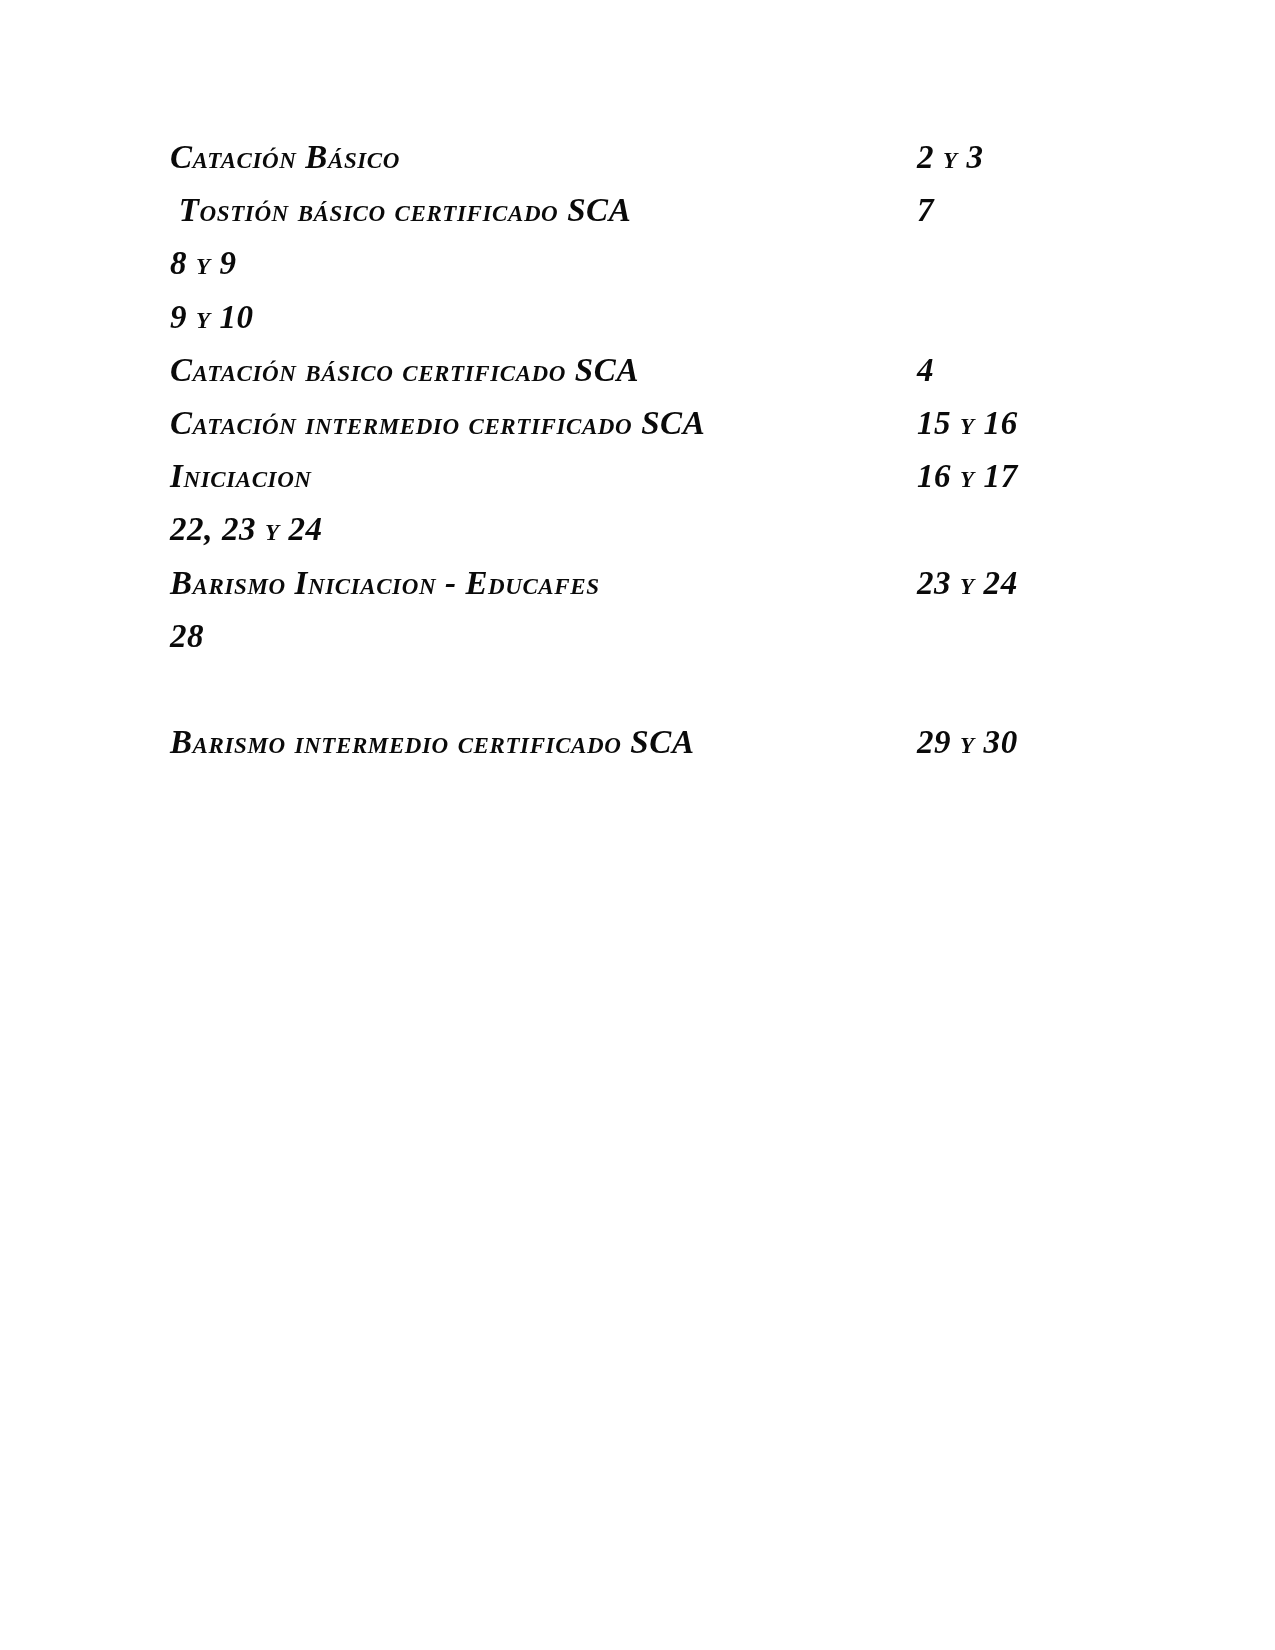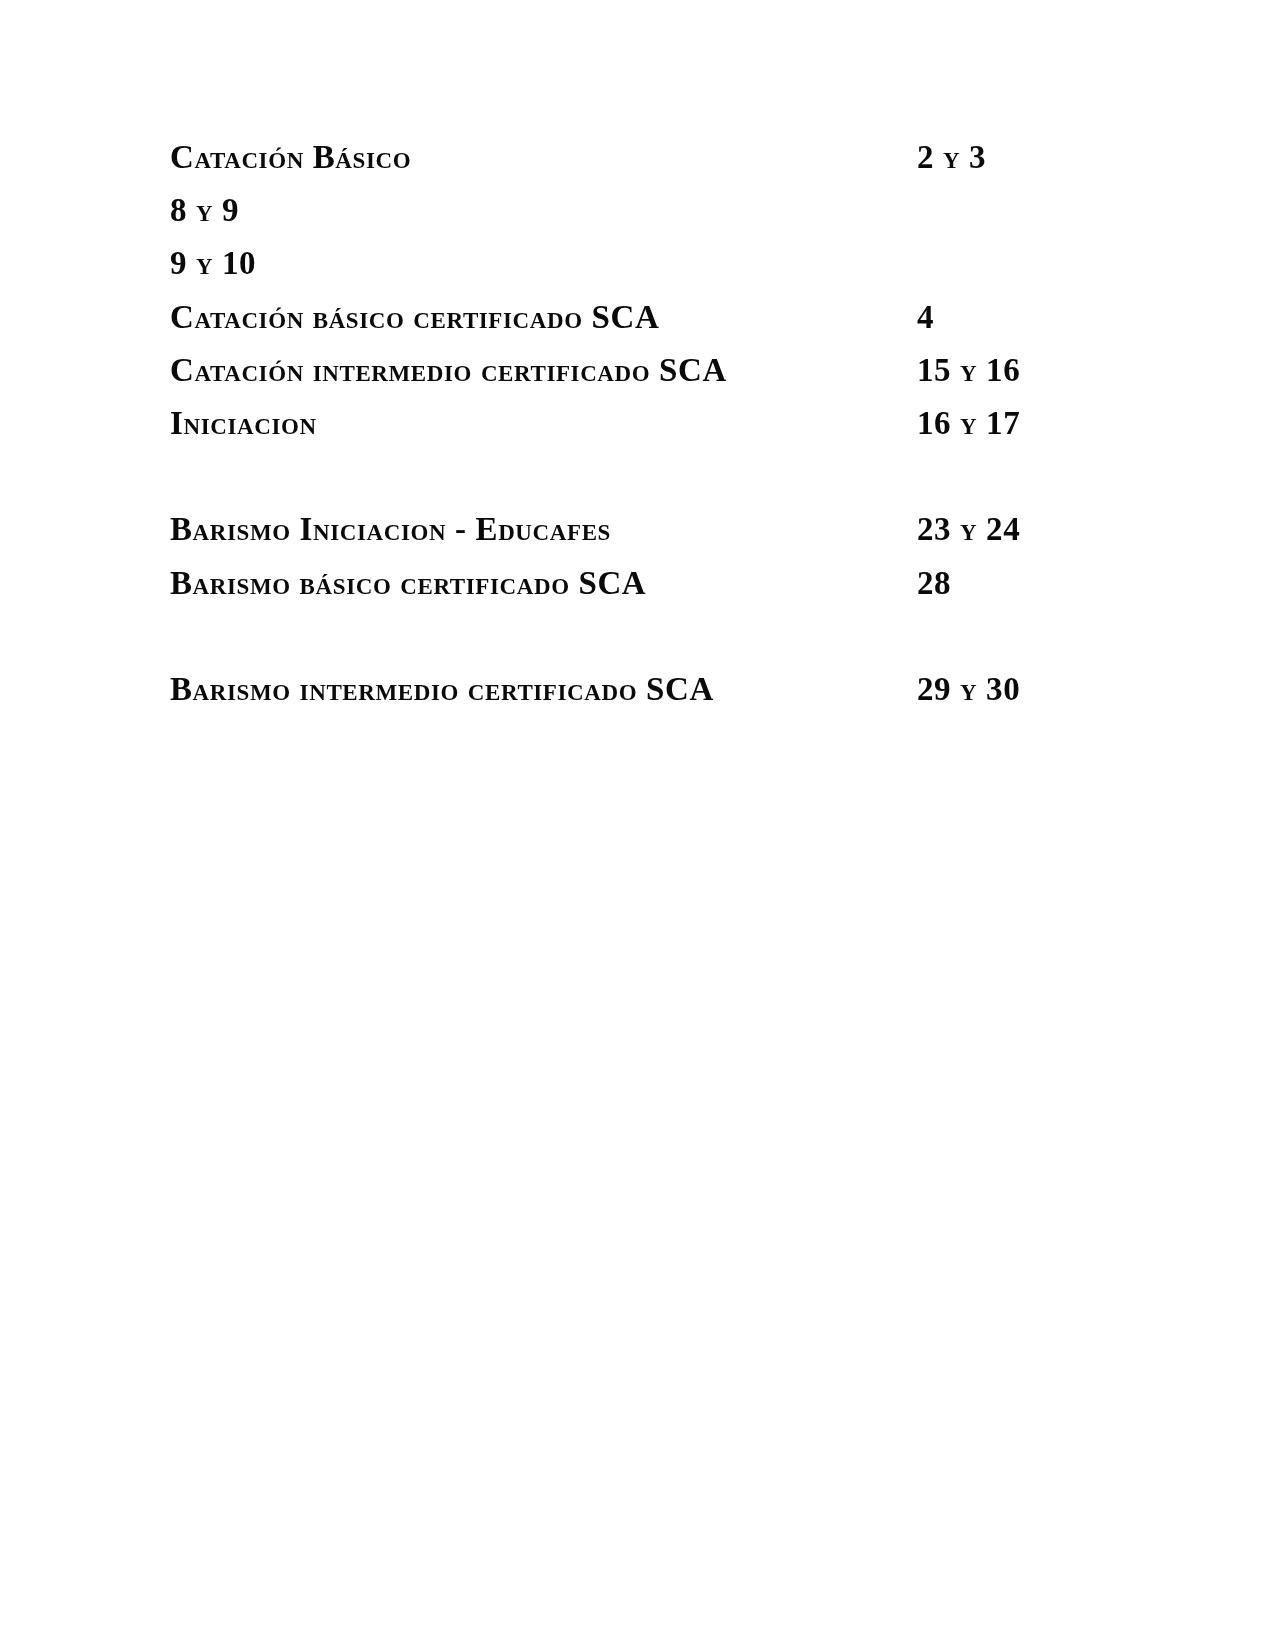--- a/index.html
+++ b/index.html
@@ -21,20 +21,21 @@
     left: 170px;
     top: 131px;
     width: 990px;
   }
   .toc-row {
     display: grid;
     grid-template-columns: 747px 1fr;
     height: 53.2px;
     line-height: 53.2px;
     white-space: nowrap;
+    font-style: italic;
   }
   .toc-row .label,
   .toc-row .pages {
     font-size: 33px;
     font-weight: 700;
     font-variant: small-caps;
     letter-spacing: 0.6px;
   }
   .toc-row.spacer {
     height: 53.2px;
@@ -44,20 +45,24 @@
 <body>
 
 <div class="page">
   <div class="toc">
 
     <div class="toc-row">
       <span class="label">Catación Básico</span>
       <span class="pages">2 y 3</span>
     </div>
 
+    <div class="toc-row">
+      <span class="label">&nbsp;Tostión básico certificado SCA</span>
+      <span class="pages">7</span>
+    </div>
 
     <div class="toc-row">
       <span class="pages">8 y 9</span>
     </div>
 
     <div class="toc-row">
       <span class="pages">9 y 10</span>
     </div>
 
     <div class="toc-row">
@@ -69,29 +74,29 @@
       <span class="label">Catación intermedio certificado SCA</span>
       <span class="pages">15 y 16</span>
     </div>
 
     <div class="toc-row">
       <span class="label">Iniciacion</span>
       <span class="pages">16 y 17</span>
     </div>
 
     <div class="toc-row">
+      <span class="pages">22, 23 y 24</span>
     </div>
 
     <div class="toc-row">
       <span class="label">Barismo Iniciacion - Educafes</span>
       <span class="pages">23 y 24</span>
     </div>
 
     <div class="toc-row">
-      <span class="label">Barismo básico certificado SCA</span>
       <span class="pages">28</span>
     </div>
 
     <div class="toc-row spacer"></div>
 
     <div class="toc-row">
       <span class="label">Barismo intermedio certificado SCA</span>
       <span class="pages">29 y 30</span>
     </div>
 

